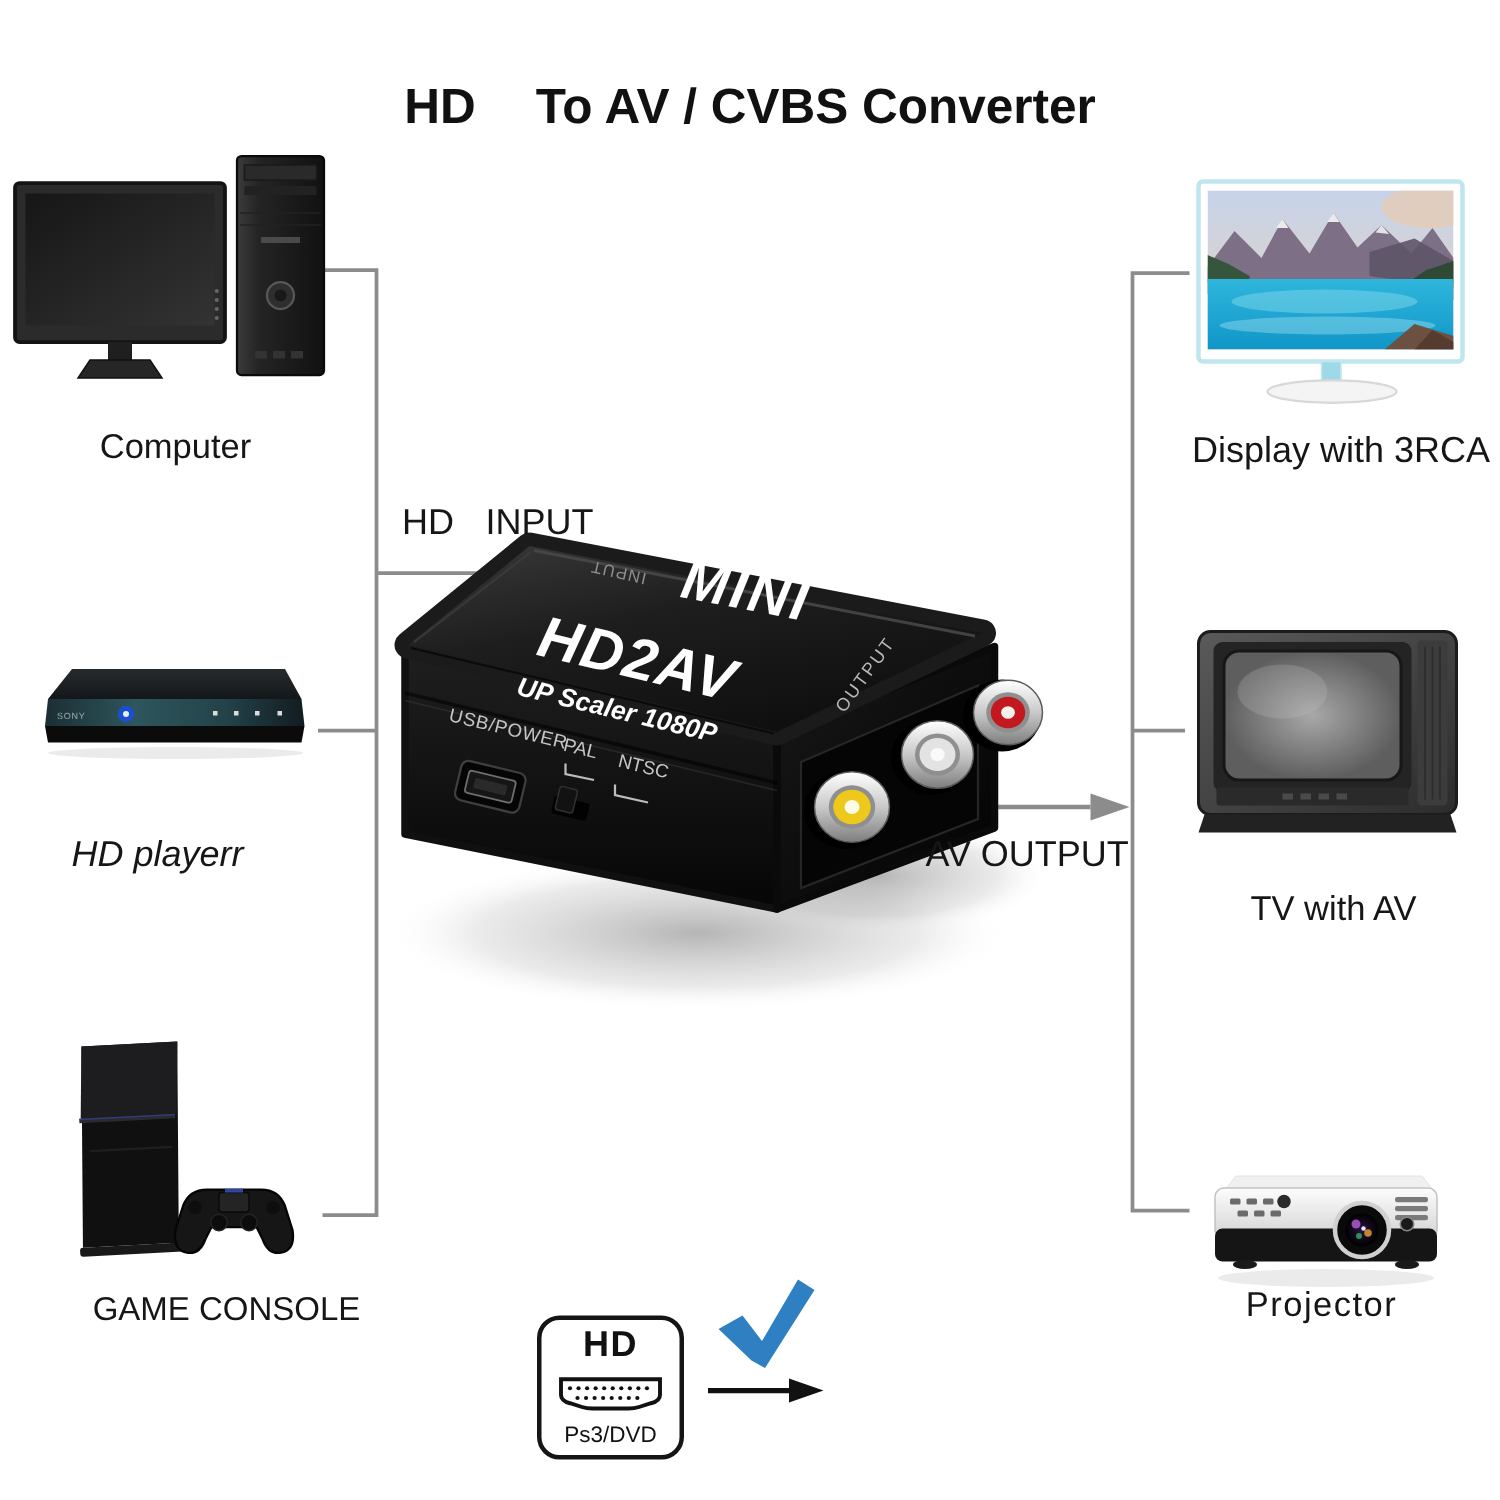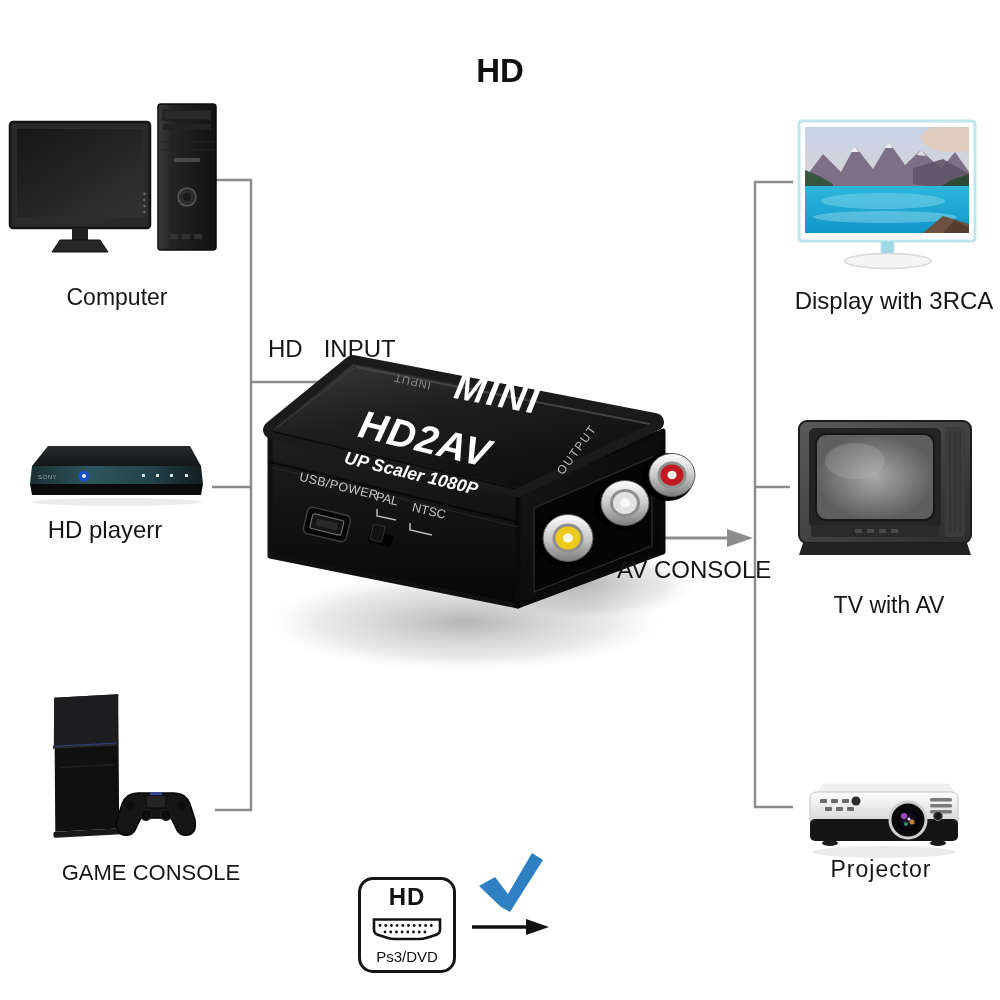--- a/index.html
+++ b/index.html
@@ -28,20 +28,21 @@
       <path d="M 251 382 H 342"></path>
       <path d="M 793 182 H 755 V 807 H 793"></path>
       <path d="M 755 487 H 790"></path>
       <path d="M 634 538 H 727" stroke-width="3"></path>
     </g>
     <polygon points="727,529 753,538 727,547" fill="#8c8c8c"></polygon>
   </svg>
 
   <div id="title">
     <span>HD</span>
+    <span>To AV / CVBS Converter</span>
   </div>
 
   <svg class="abs" style="left:8px;top:98px" width="212" height="162" viewBox="0 0 212 162">
     <defs>
       <linearGradient id="scrG" x1="0" y1="0" x2="1" y2="1">
         <stop offset="0" stop-color="#161616"></stop>
           <stop offset="1" stop-color="#333"></stop>
       </linearGradient>
       <linearGradient id="twrG" x1="0" y1="0" x2="1" y2="0">
         <stop offset="0" stop-color="#3b3b3b"></stop>
@@ -93,21 +94,21 @@
     <polygon points="8,44 181,44 179,55 10,55" fill="#0b0b0b"></polygon>
     <text x="16" y="39" font-size="6" fill="#9aabb0" letter-spacing="0.5">SONY</text>
     <circle cx="62" cy="36" r="5.5" fill="#1a4fd0"></circle>
     <circle cx="62" cy="36" r="2" fill="#ffffff" opacity="0.9"></circle>
     <rect x="120" y="34" width="3" height="3" fill="#dcdcdc"></rect>
       <rect x="134" y="34" width="3" height="3" fill="#dcdcdc"></rect>
     <rect x="148" y="34" width="3" height="3" fill="#dcdcdc"></rect>
       <rect x="163" y="34" width="3" height="3" fill="#dcdcdc"></rect>
     <ellipse cx="95" cy="62" rx="85" ry="4" fill="rgba(0,0,0,0.08)"></ellipse>
   </svg>
-  <div class="lbl ctr" style="left:105px;top:516px;font-size:24px;">HD playerr</div>
+  <div class="lbl ctr" style="left:105px;top:556px;font-size:24px;font-style:italic;">HD playerr</div>
 
   <svg class="abs" style="left:28px;top:688px" width="180" height="160" viewBox="0 0 180 160">
     <g transform="rotate(-3 60 80)">
       <polygon points="30,8 94,8 88,142 24,142" fill="#101010"></polygon>
       <polygon points="30,8 94,8 91,56 27,56" fill="#1d1d1f"></polygon>
       <rect x="26" y="56" width="64" height="3" fill="#2a2a30"></rect>
       <rect x="26" y="56" width="64" height="1" fill="#3548a0" opacity="0.65"></rect>
       <rect x="22" y="142" width="70" height="6" rx="2" fill="#191919"></rect>
       <line x1="32" y1="78" x2="87" y2="78" stroke="#1f1f1f" stroke-width="1.5"></line>
     </g>
@@ -310,21 +311,21 @@
       <ellipse cx="318" cy="198" rx="15.5" ry="14.5" fill="#8f8f8f"></ellipse>
       <ellipse cx="318" cy="198" rx="12.5" ry="11.5" fill="#edc91c"></ellipse>
       <ellipse cx="318" cy="198" rx="5" ry="4.6" fill="#fffbe8"></ellipse>
     </g>
   </svg>
 
   <div class="lbl" style="left:268px;top:335px;font-size:24px;display:flex;gap:21px;">
     <span>HD</span>
     <span>INPUT</span>
   </div>
-  <div class="lbl" style="left:617px;top:556px;font-size:24px;">AV CONSOLE</div>
+  <div class="lbl" style="left:617px;top:556px;font-size:24px;">AV OUTPUT</div>
 
   <div class="legend-box" style="left:358px;top:877px;">
     <div class="legend-title">HD</div>
     <svg width="72" height="26" viewBox="0 0 72 26">
       <path d="M 3 2.5 H 69 V 13 Q 69 17 63 18.5 L 55 21 Q 52 22 48 22 H 24 Q 20 22 17 21 L 9 18.5 Q 3 17 3 13 Z" fill="#fff" stroke="#111" stroke-width="2.6"></path>
       <g fill="#111">
         <circle cx="9" cy="8.5" r="1.4"></circle>
           <circle cx="14.7" cy="8.5" r="1.4"></circle>
           <circle cx="20.4" cy="8.5" r="1.4"></circle>
         <circle cx="26.1" cy="8.5" r="1.4"></circle>

